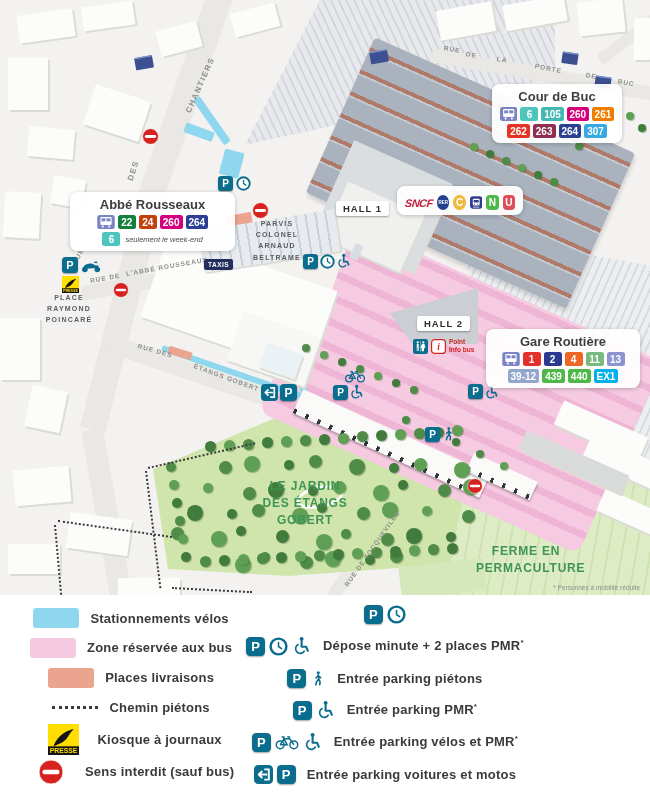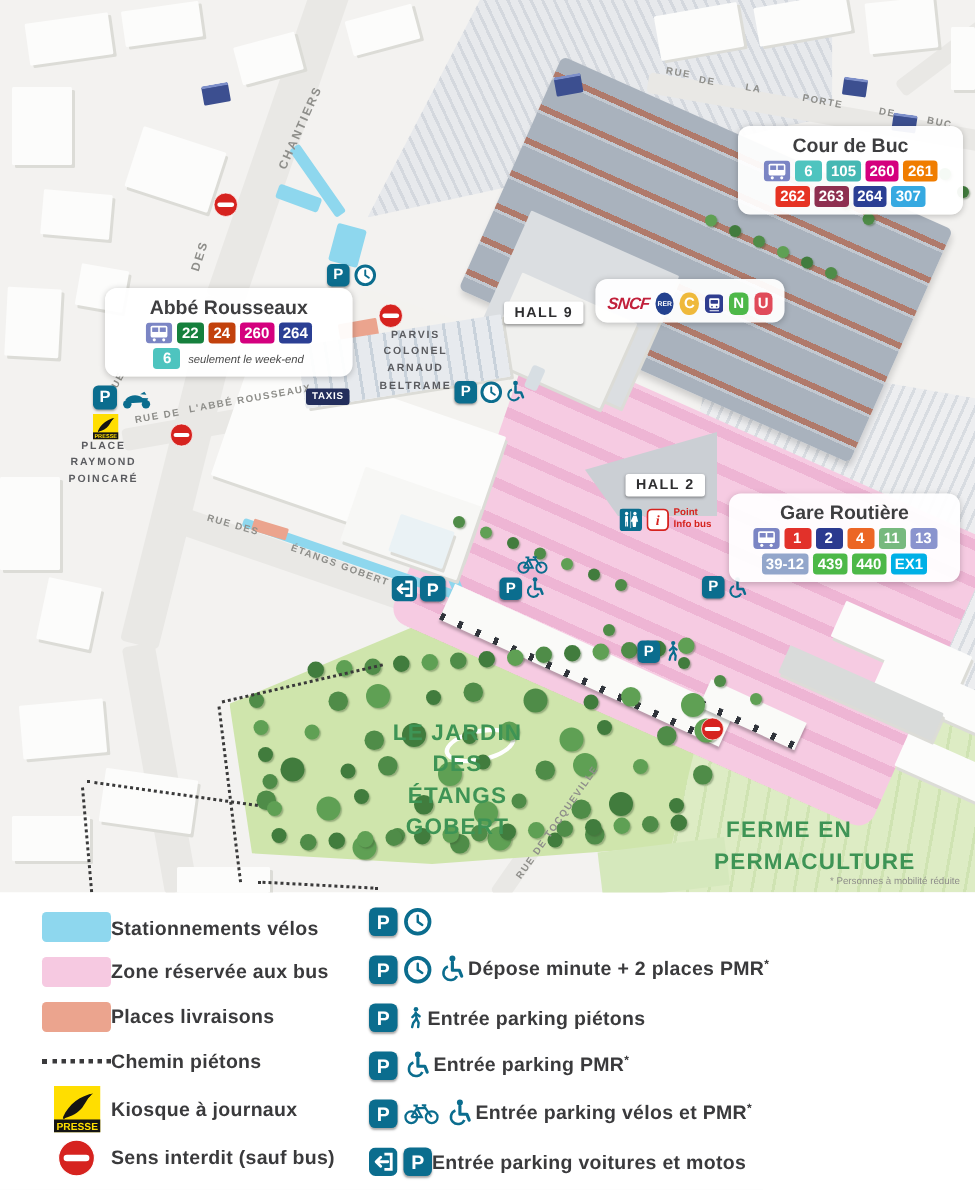--- a/index.html
+++ b/index.html
@@ -18,21 +18,21 @@
   .shelter{position:absolute;background:#FAFAF8;box-shadow:1px 2px 2px rgba(0,0,0,.25);z-index:4;transform-origin:left center;}
   .shelter .ticks{position:absolute;left:0;bottom:0;width:100%;height:5px;background:repeating-linear-gradient(90deg,#30343B 0 3px,transparent 3px 13px);}
   .shl{position:absolute;background:#3C4F90;border-top:2px solid #7D8FC9;z-index:4;border-radius:1px;}
   .park{position:absolute;background:#CFE5AC;z-index:2;}
   .trail{position:absolute;border:3px solid #fff;border-radius:50%;z-index:3;background:transparent;}
   .dots{position:absolute;border-top:2.5px dotted #3A3A3A;transform-origin:left center;z-index:5;height:0;}
   .tree{position:absolute;border-radius:50%;z-index:4;box-shadow:1px 1px 1px rgba(60,90,50,.4);}
 
   .st{position:absolute;color:#8E8E8A;font-weight:bold;letter-spacing:1.5px;font-size:8px;transform-origin:left center;white-space:nowrap;z-index:6;}
   .st.sm{font-size:6.5px;letter-spacing:1px;}
-  .glabel{position:absolute;color:#3E9455;font-weight:bold;font-size:15px;letter-spacing:.8px;text-align:center;white-space:pre-line;line-height:1.4;z-index:6;}
+  .glabel{position:absolute;color:#3E9455;font-weight:bold;font-size:12px;letter-spacing:.8px;text-align:center;white-space:pre-line;line-height:1.4;z-index:6;}
   .small-label{position:absolute;color:#5B5C60;font-size:7px;font-weight:bold;letter-spacing:1.2px;text-align:center;white-space:pre-line;line-height:1.6;z-index:6;}
   .hall{position:absolute;background:#fff;color:#2E2E30;font-size:9.5px;font-weight:bold;letter-spacing:1px;padding:2px 7px;border-radius:2px;box-shadow:0 1px 2px rgba(0,0,0,.35);z-index:7;}
   .taxi{position:absolute;background:#232E5C;color:#fff;font-size:6.5px;font-weight:bold;letter-spacing:.5px;padding:2px 4px;border-radius:2px;z-index:8;}
   .pinfo{position:absolute;color:#D6231F;font-size:6.5px;font-weight:bold;line-height:1.25;white-space:pre-line;z-index:8;}
   .footnote{position:absolute;right:10px;top:584px;font-size:6.5px;color:#8E8E8A;z-index:9;}
 
   .card{position:absolute;background:rgba(255,255,255,.94);border-radius:8px;box-shadow:0 1px 4px rgba(0,0,0,.22);padding:5px 8px;z-index:9;text-align:center;}
   .card-title{font-size:13px;font-weight:bold;color:#3E3E40;}
   .card-title-multi{font-size:9px;font-weight:bold;color:#3E3E40;letter-spacing:.6px;white-space:pre-line;line-height:1.3;}
   .badge-row{display:flex;gap:3px;justify-content:center;align-items:center;margin-top:3px;}
@@ -48,21 +48,21 @@
   .lg-train svg{display:block;width:100%;height:100%;}
 
   .mi{position:absolute;display:block;z-index:8;}
   .mi svg{display:block;width:100%;height:100%;}
   .p-tile{display:flex;width:100%;height:100%;align-items:center;justify-content:center;color:#fff;border-radius:22%;font-weight:bold;box-shadow:0 1px 1.5px rgba(0,0,0,.35);font-size:inherit;}
 
   .legend{position:absolute;left:0;top:595px;width:650px;height:198px;background:#fff;}
   .lcol{position:absolute;display:flex;flex-direction:column;justify-content:space-between;}
   #legend-left{left:28px;top:10px;height:180px;}
   #legend-right{left:246px;top:6px;height:186px;}
-  .lrow{display:flex;align-items:center;min-height:26px;}
+  .lrow{display:flex;align-items:center;gap:11px;min-height:26px;justify-content:center;}
   .lrow .iconbox{display:flex;align-items:center;gap:4px;min-width:46px;justify-content:center;}
   #legend-right .lrow .iconbox{min-width:0;justify-content:flex-start;}
   .swatch{width:46px;height:20px;border-radius:3px;display:inline-block;}
   .dotline{width:46px;border-top:3px dotted #3A3A3C;display:inline-block;}
   .lic{display:inline-block;}
   .lic svg{display:block;width:100%;height:100%;}
   .lg-label{font-size:13px;color:#3A3A3C;font-weight:600;letter-spacing:.2px;}
   .lg-label sup{font-size:8px;}
 </style>
 </head>
@@ -174,21 +174,21 @@
 ARNAUD
 BELTRAME</div>
     <div class="small-label" style="left:36px;top:292px;width:66px;">PLACE
 RAYMOND
 POINCARÉ</div>
     <div class="glabel" style="left:256px;top:478px;width:98px;">LE JARDIN
 DES ÉTANGS
 GOBERT</div>
     <div class="glabel" style="left:476px;top:543px;width:100px;">FERME EN
 PERMACULTURE</div>
-    <div class="hall" style="left:336px;top:201px;">HALL 9</div>
+    <div class="hall" style="left:336px;top:201px;">HALL 1</div>
     <div class="hall" style="left:417px;top:316px;">HALL 2</div>
     <div class="taxi" style="left:204px;top:259px;">TAXIS</div>
     <div class="pinfo" style="left:449px;top:338px;">Point
 Info bus</div>
     <div class="footnote">* Personnes à mobilité réduite</div>
 
     <span class="mi" style="left:142px;top:128px;width:17px;height:17px;">
         <svg viewBox="0 0 20 20">
           <circle cx="10" cy="10" r="9.2" fill="#D6231F"></circle>
           <circle cx="10" cy="10" r="9.2" fill="none" stroke="#fff" stroke-width="0.6"></circle>
@@ -330,21 +330,21 @@
         <span class="p-tile" style="background:#0B6D8E">P</span>
       </span>
     <span class="mi" style="left:484px;top:384px;width:16px;height:16px;">
         <svg viewBox="0 0 20 20">
           <circle cx="9.6" cy="3" r="2" fill="#0B6D8E"></circle>
           <path d="M9.6 5.4 V10.8 H14.2 L15.8 14.8" fill="none" stroke="#0B6D8E" stroke-width="2.1" stroke-linecap="round" stroke-linejoin="round"></path>
           <path d="M12.6 14.6 A4.7 4.7 0 1 1 6.6 8.3" fill="none" stroke="#0B6D8E" stroke-width="1.7"></path>
         </svg>
       </span>
 
-    <div class="card" id="card-cdb" style="left:492px;top:84px;width:150px;">
+    <div class="card" id="card-cdb" style="left:492px;top:84px;width:130px;">
       <div class="card-title">Cour de Buc</div>
       <div class="badge-row">
           <span class="bus-ic">
             <svg viewBox="0 0 20 16">
               <rect width="20" height="16" rx="3" fill="#7B85C4"></rect>
               <rect x="3.6" y="2.4" width="12.8" height="9" rx="1.4" fill="#fff"></rect>
               <rect x="4.8" y="3.8" width="4.6" height="3.4" fill="#7B85C4"></rect>
               <rect x="10.6" y="3.8" width="4.6" height="3.4" fill="#7B85C4"></rect>
               <circle cx="6.4" cy="13.2" r="1.2" fill="#fff"></circle>
               <circle cx="13.6" cy="13.2" r="1.2" fill="#fff"></circle>

